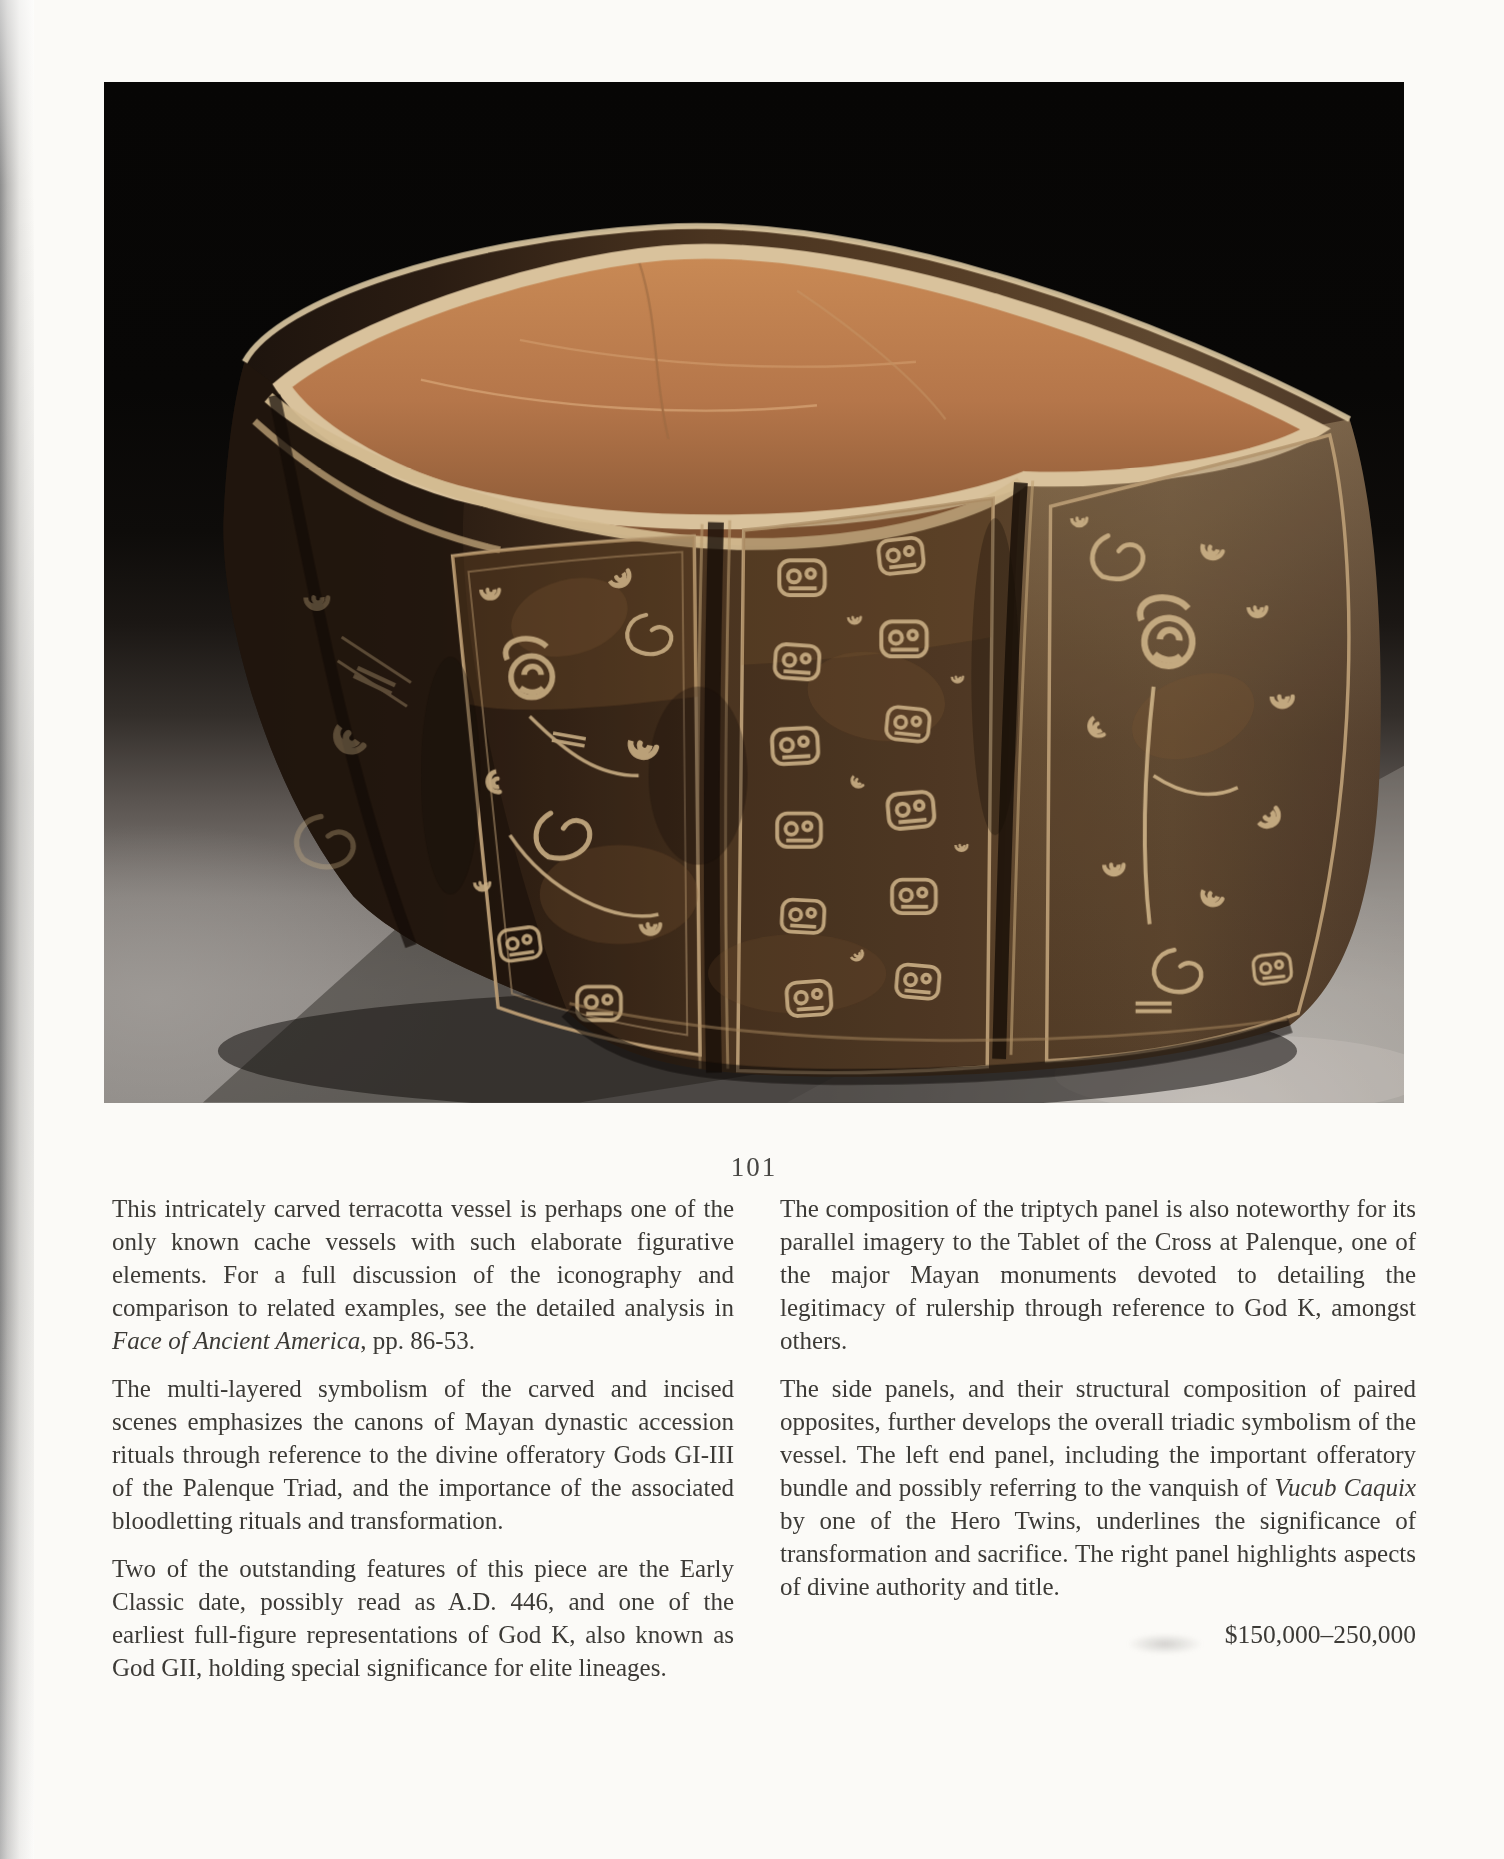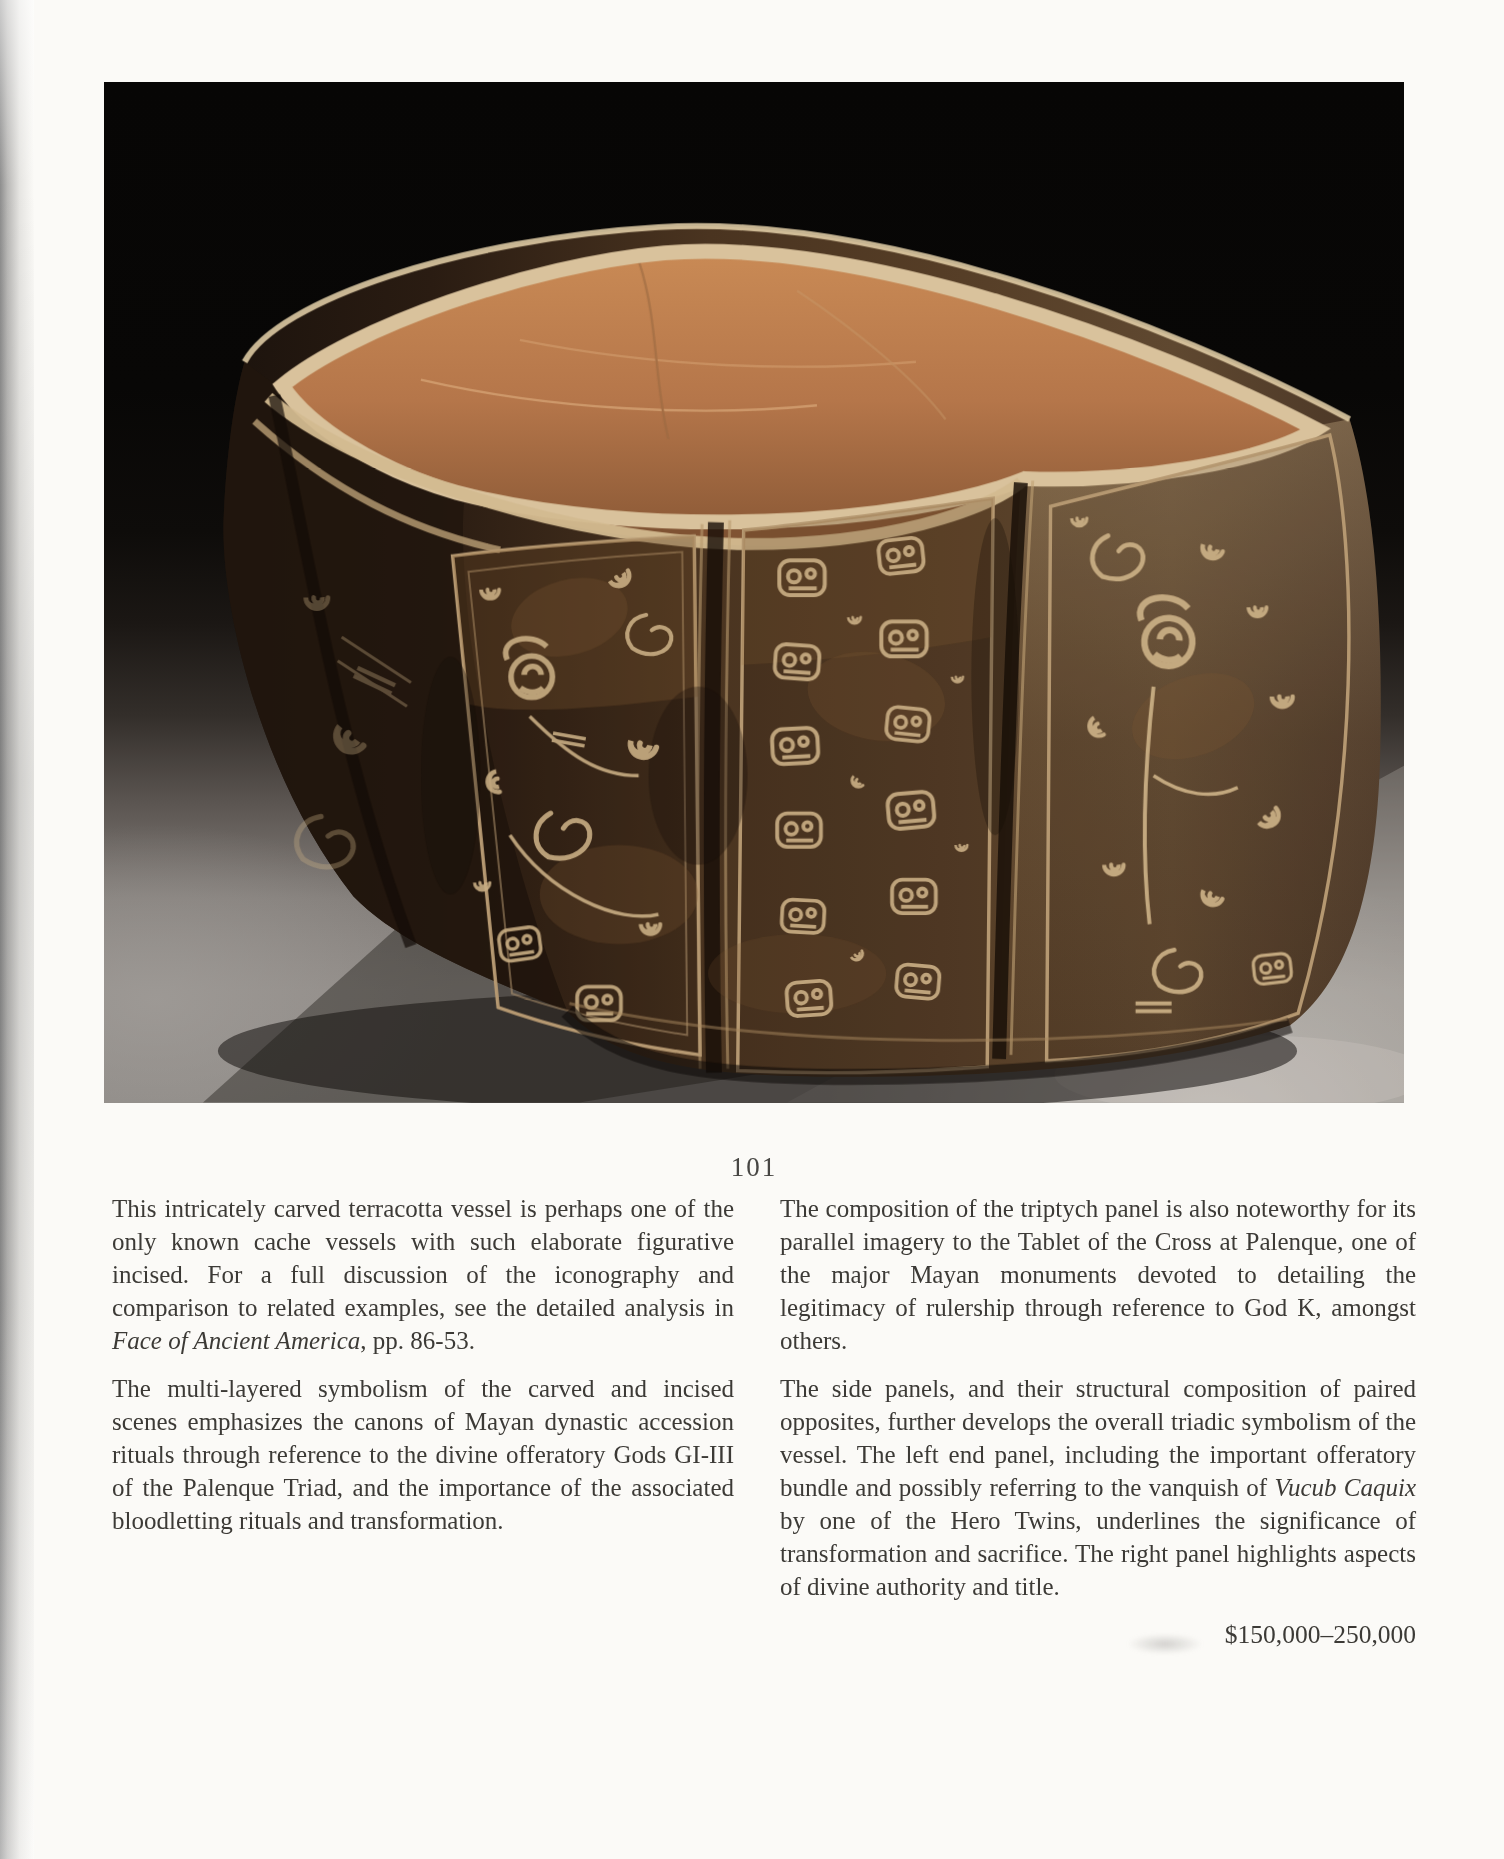--- a/index.html
+++ b/index.html
@@ -221,22 +221,23 @@
 
       <path d="M468,938 C520,993 610,1002 720,1004 C900,1006 1080,992 1198,952" stroke="#0d0907" stroke-width="16" opacity=".55" fill="none"></path>
       <path d="M470,930 C700,982 1000,972 1195,946" stroke="#a9895f" stroke-width="3" opacity=".5" fill="none"></path>
     </g>
   </svg>
 </div>
 
 <div class="lot-number">101</div>
 
 <div class="col col-left">
-    <p><span>This intricately carved terracotta vessel is perhaps one of the only known cache vessels with such elaborate figurative incised. For a full discussion of the iconography and comparison to related examples, see the detailed analysis in </span><span class="it">Face of Ancient America</span><span>, pp. 86-53.</span></p>
+    <p><span>This intricately carved terracotta vessel is perhaps one of the only known cache vessels with such elaborate figurative elements. For a full discussion of the iconography and comparison to related examples, see the detailed analysis in </span><span class="it">Face of Ancient America</span><span>, pp. 86-53.</span></p>
     <p><span>The multi-layered symbolism of the carved and incised scenes emphasizes the canons of Mayan dynastic accession rituals through reference to the divine offeratory Gods GI-III of the Palenque Triad, and the importance of the associated bloodletting rituals and transformation.</span></p>
+    <p><span>Two of the outstanding features of this piece are the Early Classic date, possibly read as A.D. 446, and one of the earliest full-figure representations of God K, also known as God GII, holding special significance for elite lineages.</span></p>
   </div>
 
 <div class="col col-right">
   <div>
       <p><span>The composition of the triptych panel is also noteworthy for its parallel imagery to the Tablet of the Cross at Palenque, one of the major Mayan monuments devoted to detailing the legitimacy of rulership through reference to God K, amongst others.</span></p>
       <p><span>The side panels, and their structural composition of paired opposites, further develops the overall triadic symbolism of the vessel. The left end panel, including the important offeratory bundle and possibly referring to the vanquish of </span><span class="it">Vucub Caquix</span><span> by one of the Hero Twins, underlines the significance of transformation and sacrifice. The right panel highlights aspects of divine authority and title.</span></p>
     </div>
   <span class="estimate">$150,000–250,000</span>
 </div>
 

